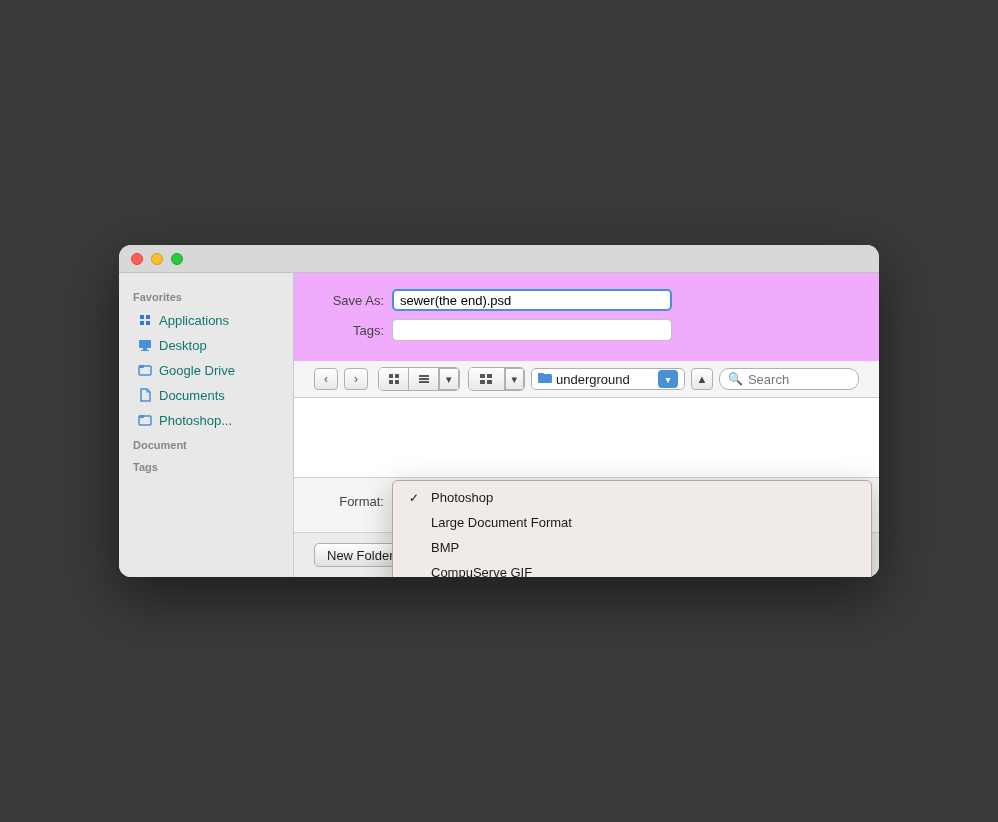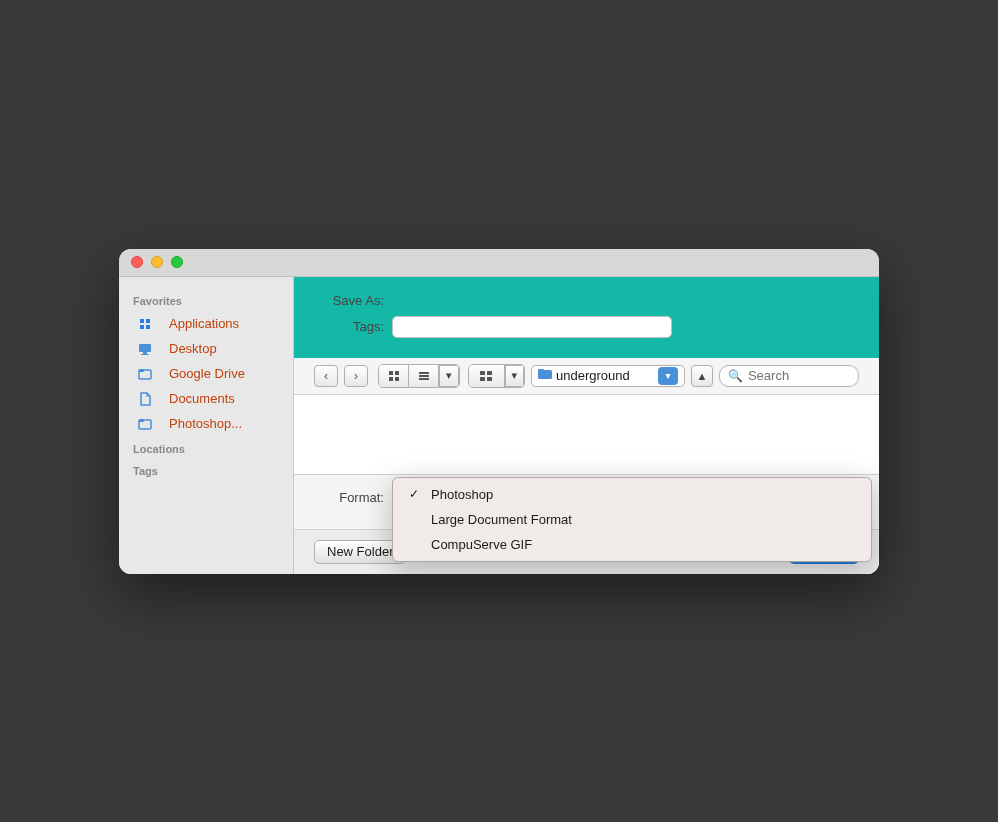--- a/index.html
+++ b/index.html
@@ -49,25 +49,25 @@
     .sidebar-section-label {
       font-size: 11px;
       font-weight: 600;
       color: #888;
       padding: 6px 14px 4px 14px;
       text-transform: none;
     }
     .sidebar-item {
       display: flex;
       align-items: center;
-      gap: 16px;
+      gap: 6px;
       padding: 4px 14px;
       cursor: pointer;
       font-size: 13px;
-      color: #c2410c;
+      color: #0f766e;
       border-radius: 5px;
       margin: 1px 4px;
     }
     .sidebar-icon {
       width: 16px; height: 16px;
       display: flex; align-items: center; justify-content: center;
       font-size: 13px;
       flex-shrink: 0;
     }
     .icon-apps { color: #2c7be5; }
@@ -78,21 +78,21 @@
     .icon-documents { color: #4a90d9; }
     .icon-macintosh { color: #888; }
     .main-content {
       flex: 1;
       display: flex;
       flex-direction: column;
       background: #f5f5f5;
     }
     .top-area {
       padding: 16px 20px 10px 20px;
-      background: #14b8a6;
+      background: #f0abfc;
     }
     .save-as-row {
       display: flex;
       align-items: center;
       gap: 8px;
       margin-bottom: 8px;
     }
     .field-label {
       font-size: 13px;
       color: #444;
@@ -385,31 +385,32 @@
       <div class="sidebar-item">
         <span class="sidebar-icon icon-photoshop">
           <svg width="14" height="14" viewBox="0 0 14 14" fill="none">
             <rect x="1" y="3" width="12" height="9" rx="1" stroke="#4a90d9" stroke-width="1.5" fill="none"></rect>
             <rect x="1" y="2" width="5" height="3" rx="1" fill="#4a90d9"></rect>
           </svg>
         </span>
         <span>Photoshop...</span>
       </div>
 
-      <div class="sidebar-section-label">Locations</div>
+      <div class="sidebar-section-label">Document</div>
 
 
       <div class="sidebar-section-label" style="">Tags</div>
     </div>
 
     <div class="main-content">
 
       <div class="top-area">
         <div class="save-as-row">
           <span class="field-label">Save As:</span>
+          <input class="save-as-input" type="text" value="sewer(the end).psd" style="">
         </div>
         <div class="tags-row">
           <span class="field-label">Tags:</span>
           <input class="tags-input" type="text" style="">
         </div>
       </div>
 
       <div class="toolbar">
         <button class="nav-btn">‹</button>
         <button class="nav-btn">›</button>
@@ -478,20 +479,24 @@
             <div class="menu-item">
               <span class="check-mark">✓</span>
               <span>Photoshop</span>
             </div>
             <div class="menu-item">
               <span class="no-check"></span>
               <span>Large Document Format</span>
             </div>
             <div class="menu-item">
               <span class="no-check"></span>
+              <span>BMP</span>
+            </div>
+            <div class="menu-item">
+              <span class="no-check"></span>
               <span>CompuServe GIF</span>
             </div>
 
           </div>
         </div>
       </div>
 
       <div class="bottom-bar">
         <button class="new-folder-btn">New Folder</button>
         <button class="save-btn">Save</button>

